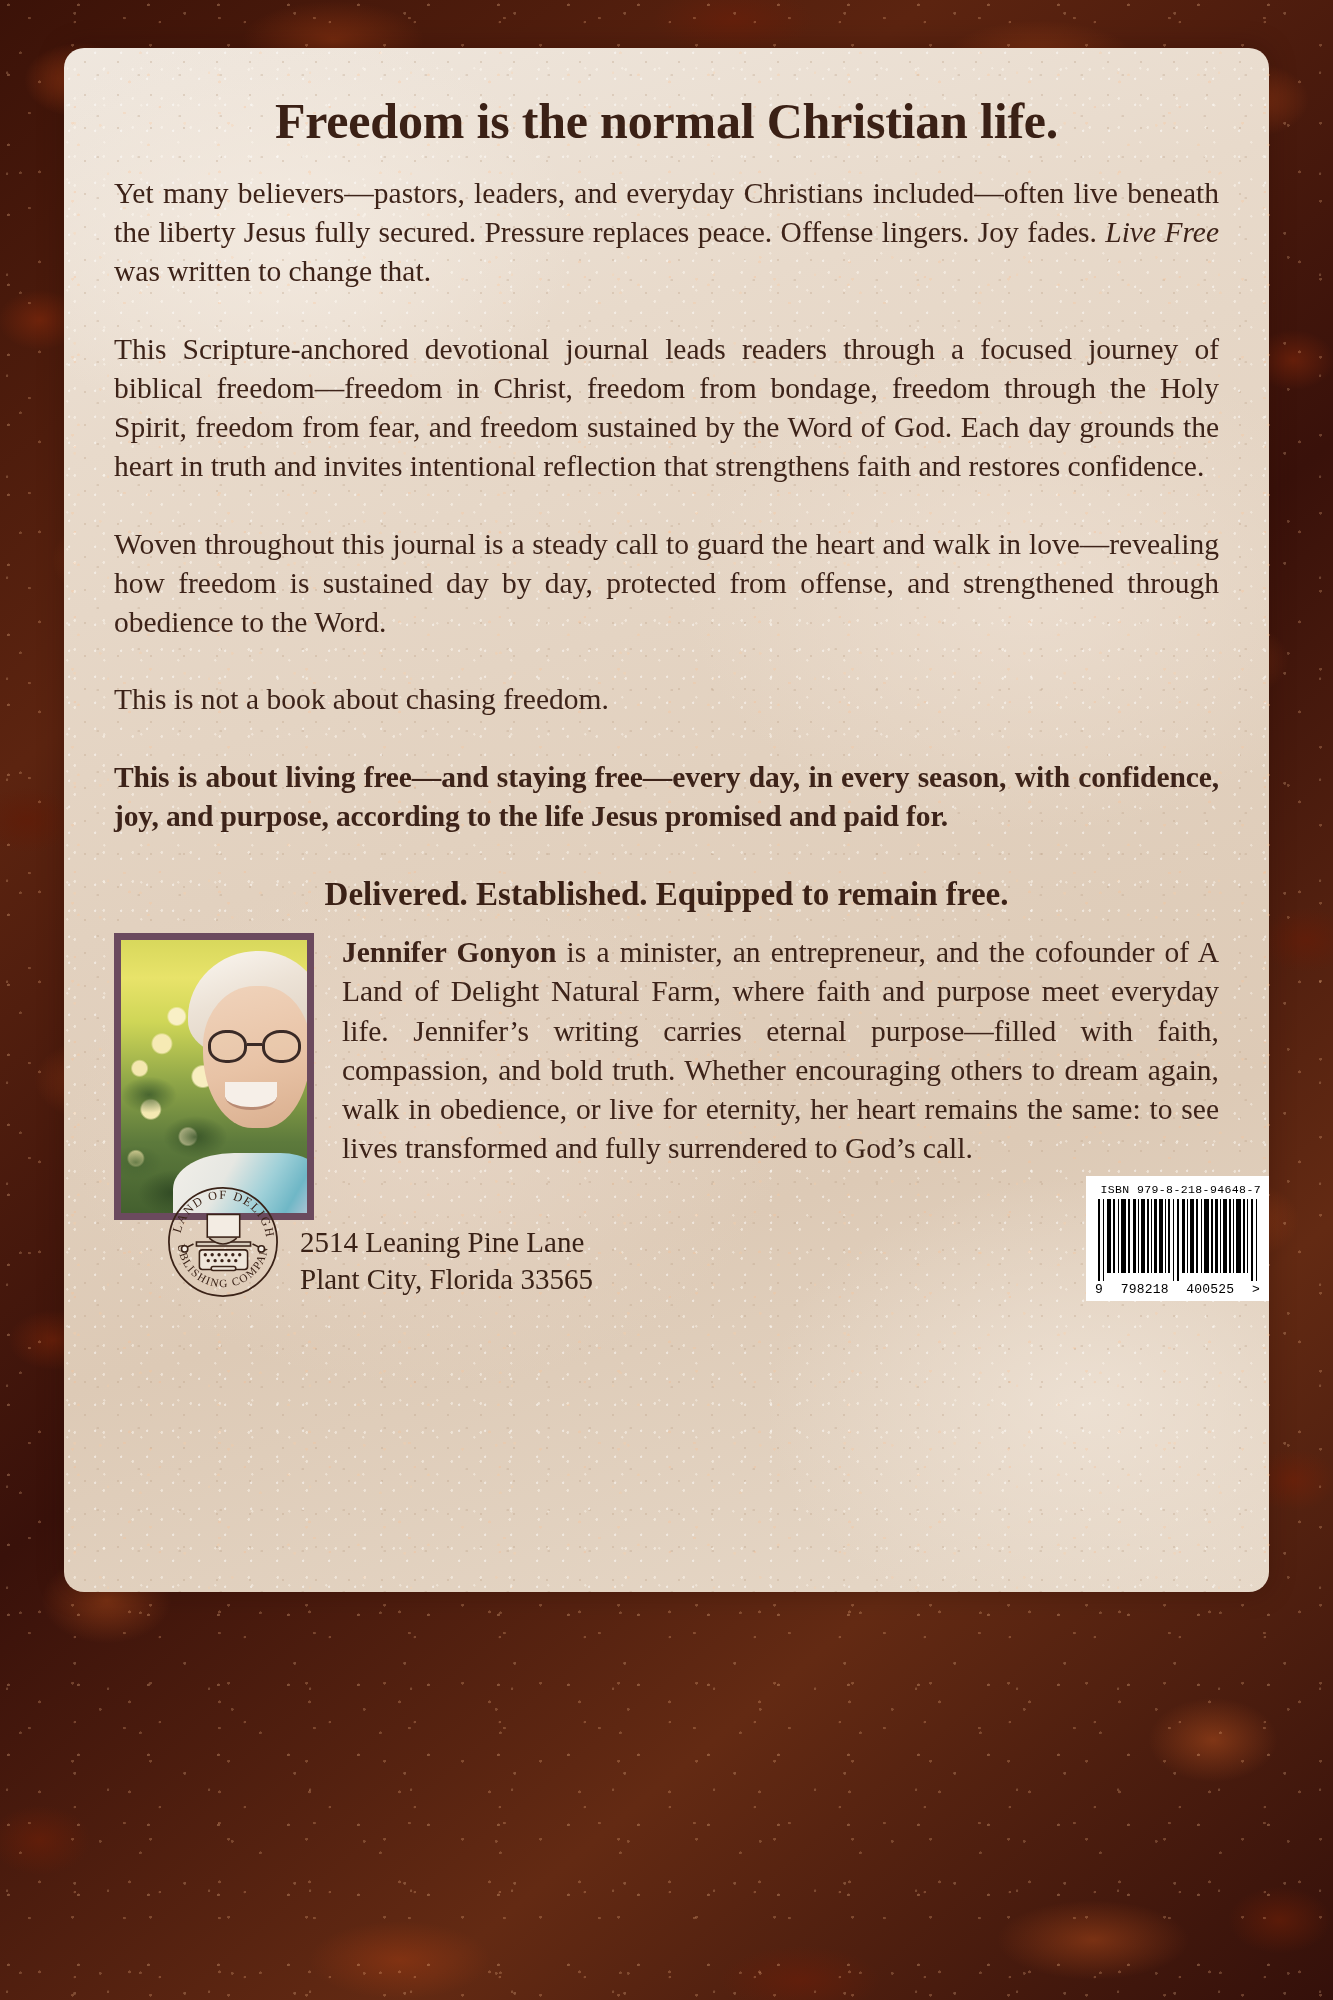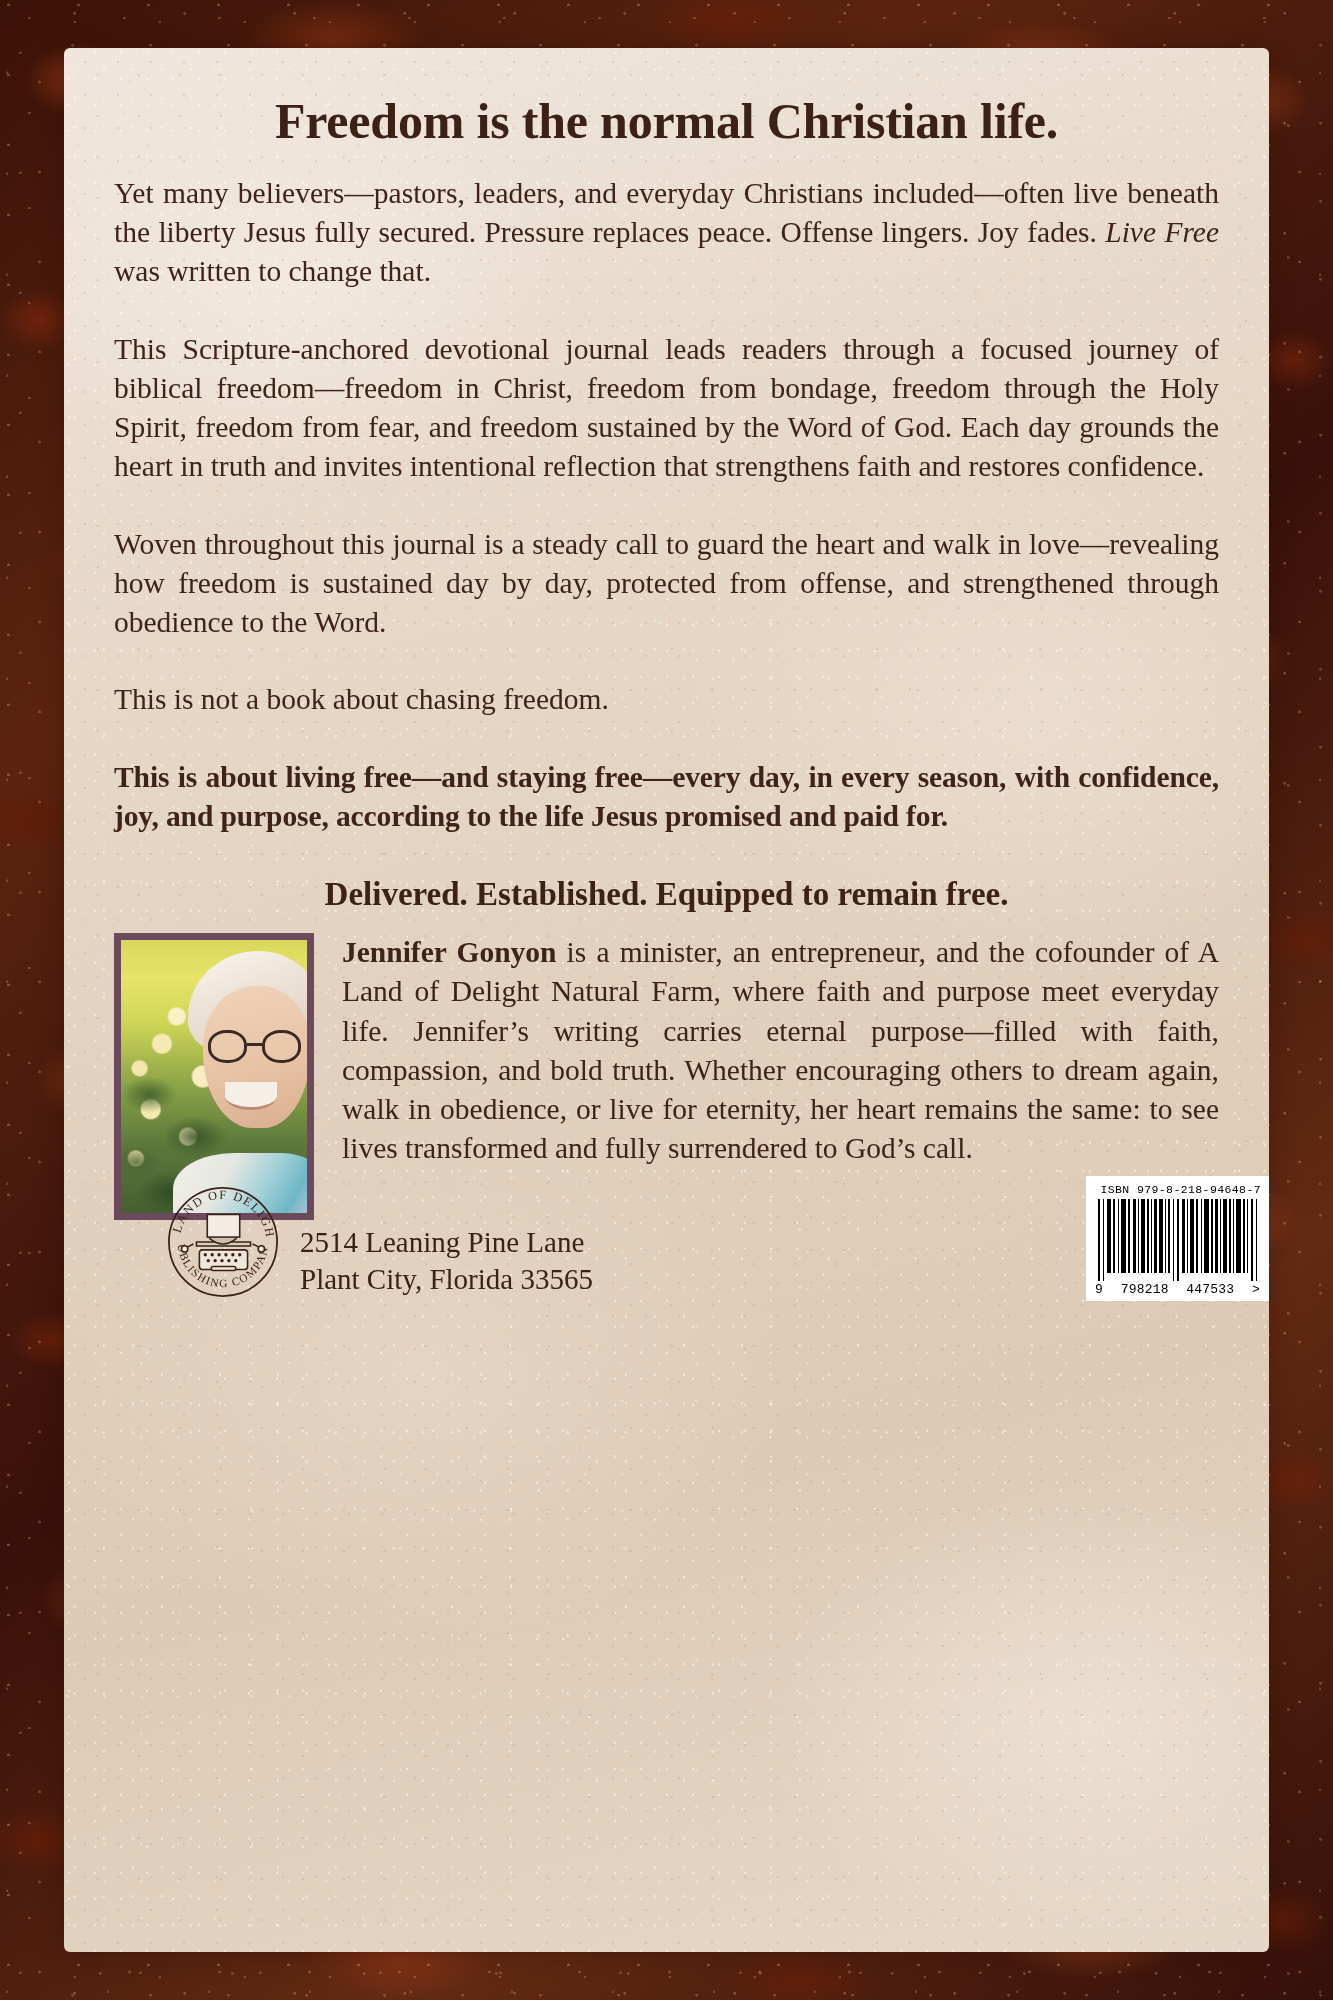--- a/index.html
+++ b/index.html
@@ -65,22 +65,22 @@
     background-size: 70px 70px, 95px 95px, 110px 110px, 85px 85px, 120px 120px, 78px 78px, 101px 101px, 90px 90px, 132px 132px;
     opacity: .85;
   }
 
   
   #panel {
     position: absolute;
     left: 64px;
     top: 48px;
     width: 1205px;
-    height: 1904px;
-    border-radius: 6px;
+    height: 1544px;
+    border-radius: 20px;
     background-color: #e4d4c4;
     background-image:
       radial-gradient(ellipse 420px 300px at 18% 12%, rgba(243,234,224,.9), transparent 70%),
       radial-gradient(ellipse 480px 340px at 80% 35%, rgba(236,222,208,.85), transparent 72%),
       radial-gradient(ellipse 500px 360px at 30% 70%, rgba(231,214,198,.8), transparent 72%),
       radial-gradient(ellipse 450px 320px at 85% 88%, rgba(238,226,213,.85), transparent 72%),
       linear-gradient(165deg, #efe7de 0%, #e8dacb 22%, #e2d1bf 48%, #ddcab6 72%, #e6d8c8 100%);
     box-sizing: border-box;
     padding: 0 50px;
     overflow: hidden;
@@ -429,21 +429,21 @@
             <rect x="142" y="0" width="5" height="74"></rect>
               <rect x="149" y="0" width="2" height="74"></rect>
             <rect x="153" y="0" width="1" height="74"></rect>
               <rect x="157" y="0" width="2" height="82"></rect>
             <rect x="162" y="0" width="1" height="82"></rect>
           </g>
         </svg>
         <div class="barcode-digits">
           <span>9</span>
           <span>798218</span>
-          <span>447533</span>
+          <span>400525</span>
           <span>&gt;</span>
         </div>
       </div>
 
     </div>
 
   </div>
 </div>
 
 </body></html>

